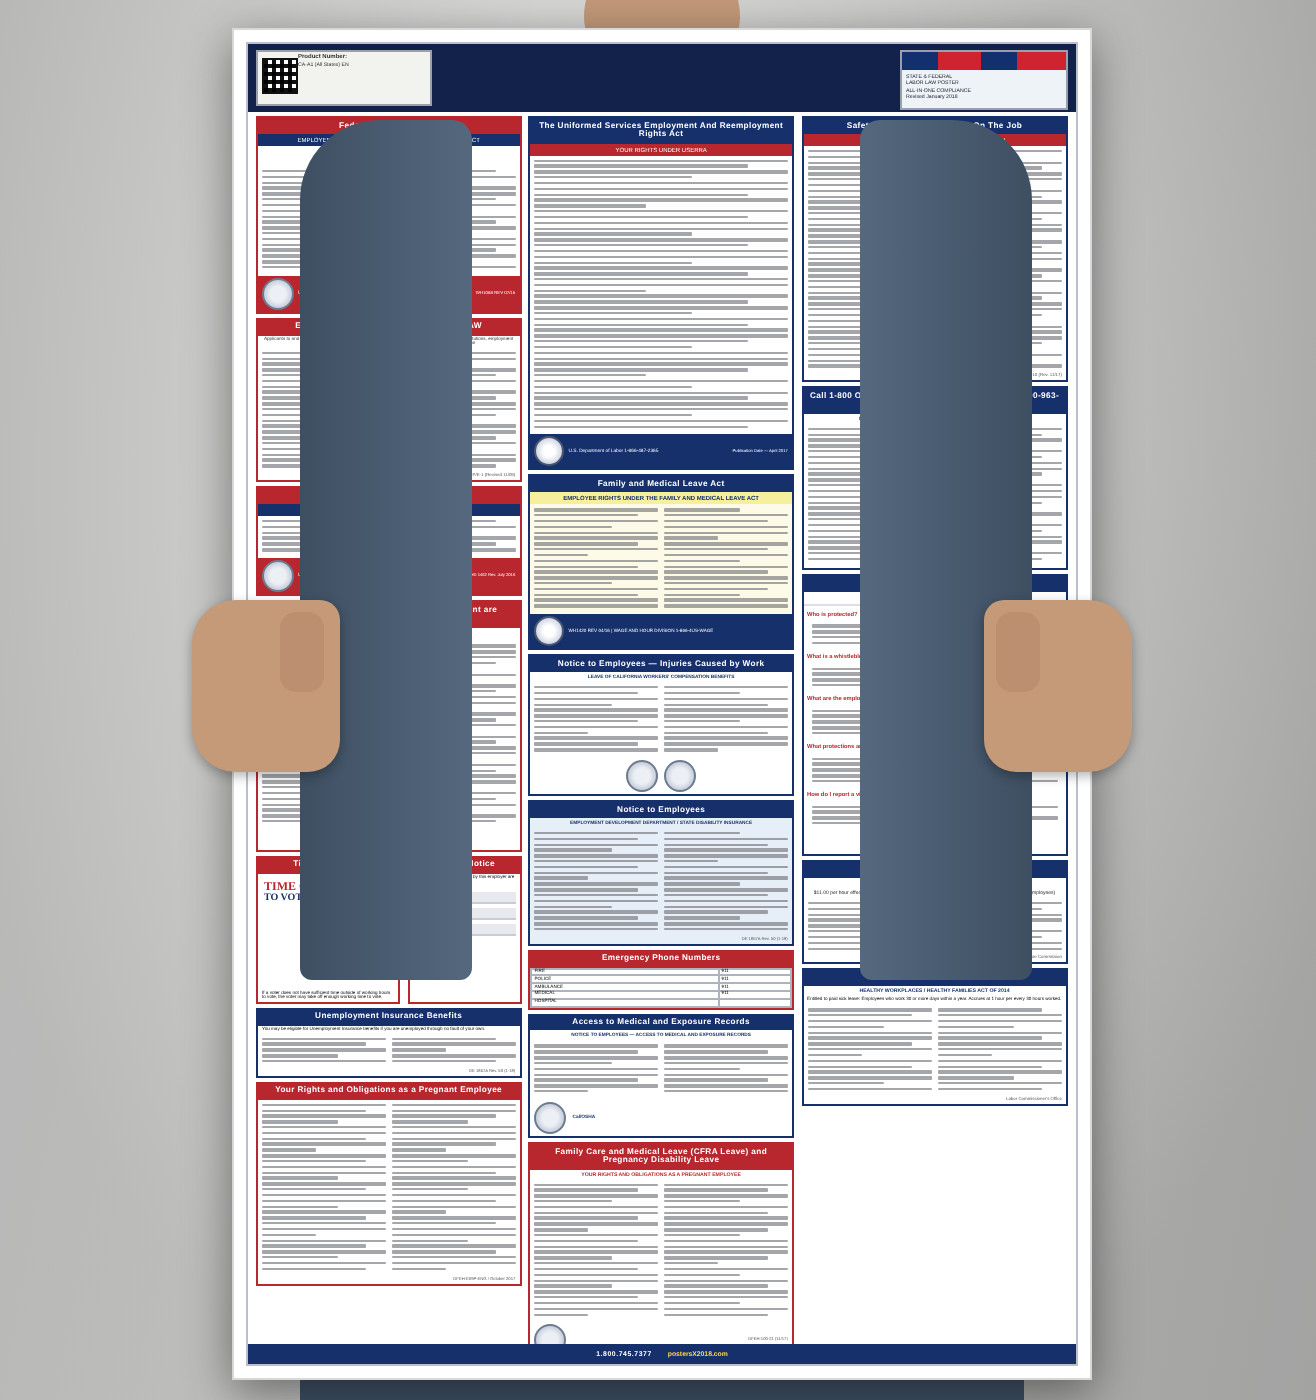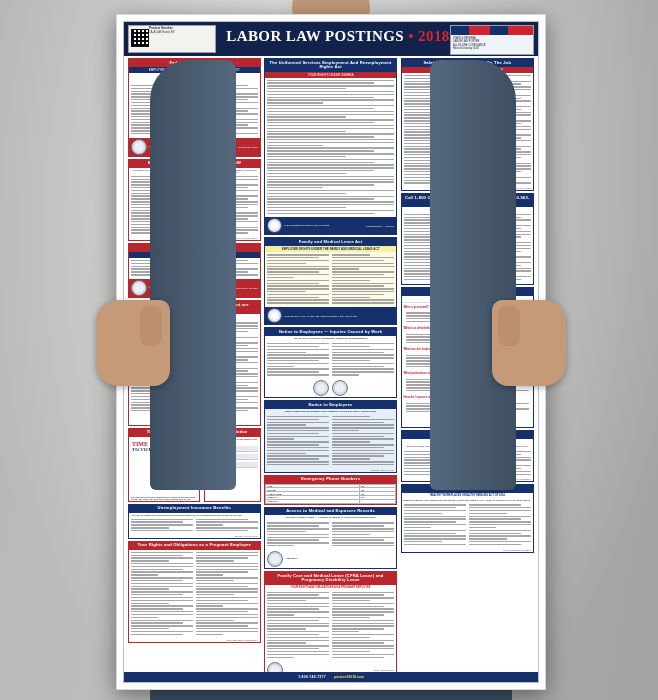--- a/index.html
+++ b/index.html
@@ -158,25 +158,20 @@
 
       <div class="hdr">
         <div class="hdr-left">
           <div class="qr"></div>
           <div style="margin-left:18px;">
             <b>Product Number:</b>
             <div>CA-A1 (All States) EN</div>
           </div>
         </div>
 
-        <div class="ttl">
-          <span>LABOR LAW POSTINGS</span>
-          <span class="red">•</span>
-          <span class="red">2018</span>
-        </div>
 
         <div class="hdr-right">
           <div class="flagband"></div>
           <div class="sub">
             <div>STATE &amp; FEDERAL</div>
             <div>LABOR LAW POSTER</div>
             <div>ALL-IN-ONE COMPLIANCE</div>
             <div>Revised January 2018</div>
           </div>
         </div>

